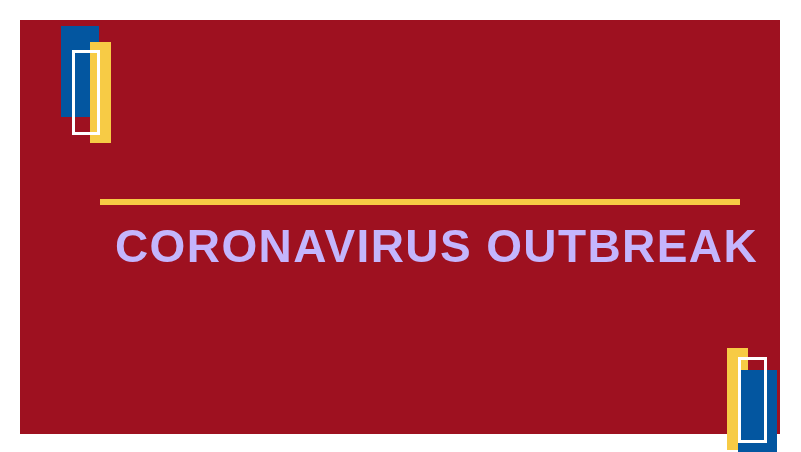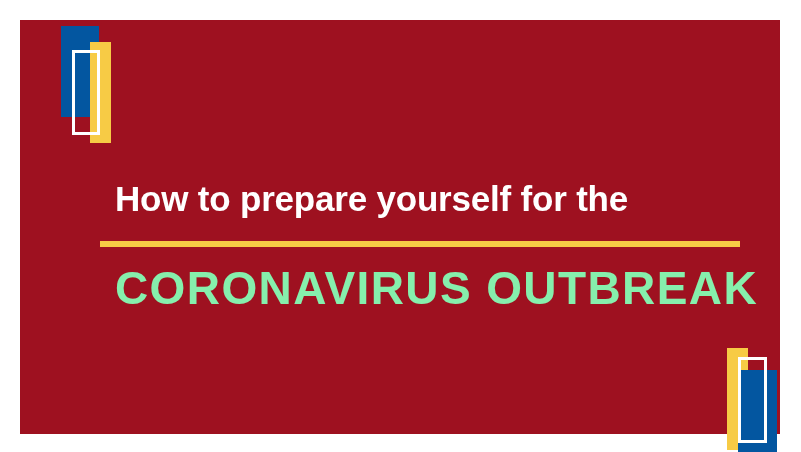--- a/index.html
+++ b/index.html
@@ -78,21 +78,21 @@
   }
 
   .divider-bar {
     width: 640px;
     height: 6px;
     background: #F7CB45;
     margin: 21px 0 0 0;
   }
 
   .title-line {
-    color: #86efac;
+    color: #c4b5fd;
     font-size: 46px;
     font-weight: bold;
     line-height: 54px;
     letter-spacing: 1.4px;
     margin: 14px 0 0 15px;
     white-space: nowrap;
   }
 </style>
 </head>
 <body>
@@ -101,21 +101,20 @@
 
   <div class="stage-panel">
 
     <div class="deco-block" id="deco-top-left">
       <span class="deco-rect blue"></span>
       <span class="deco-rect yellow"></span>
       <span class="deco-outline"></span>
     </div>
 
     <div class="headline-group">
-      <div class="subtitle-line">How to prepare yourself for the</div>
 
       <div class="divider-bar"></div>
 
       <div class="title-line">CORONAVIRUS OUTBREAK</div>
     </div>
 
     <div class="deco-block" id="deco-bottom-right">
       <span class="deco-rect yellow"></span>
       <span class="deco-rect blue"></span>
       <span class="deco-outline"></span>

